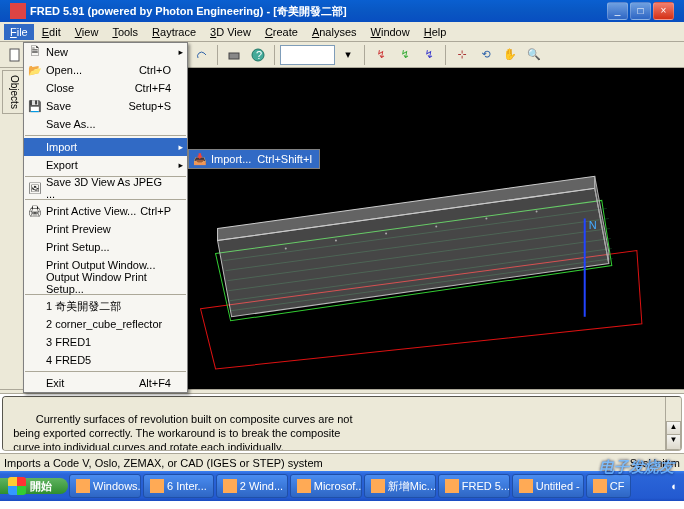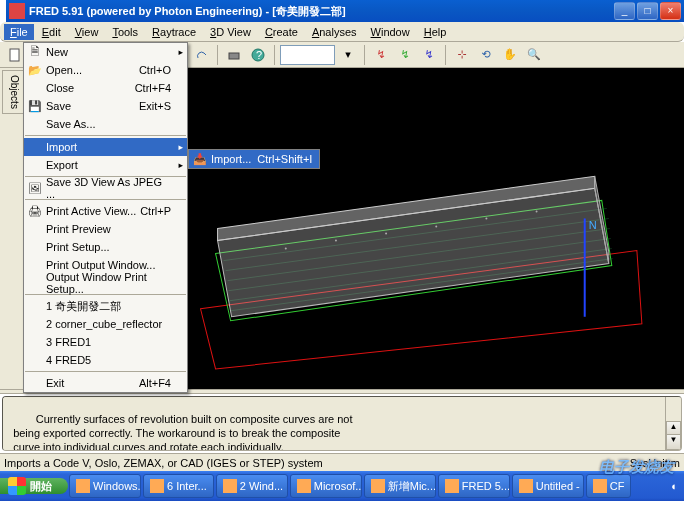--- a/index.html
+++ b/index.html
@@ -1,25 +1,25 @@
 <!DOCTYPE html>
 <html><head>
 <meta charset="utf-8">
 <style>
 * { margin: 0; padding: 0; box-sizing: border-box; font-family: Tahoma, sans-serif; font-size: 11px; }
 body { width: 684px; height: 509px; background: #fff; overflow: hidden; position: relative; }
 
-.titlebar { height: 22px; background: linear-gradient(to bottom, #0a5fd0 0%, #0957c3 50%, #084ec0 100%); display: flex; align-items: center; padding: 0 3px; margin-left: 6px; }
+.titlebar { height: 22px; background: linear-gradient(to bottom, #0a5fd0 0%, #0957c3 50%, #084ec0 100%); display: flex; align-items: center; padding: 0 10px; }
 .titlebar-icon { width: 16px; height: 16px; background: #d44; margin-right: 4px; }
 .titlebar-text { color: #fff; font-weight: bold; flex: 1; }
 .win-btns { display: flex; gap: 2px; }
 .win-btn { width: 21px; height: 18px; background: linear-gradient(to bottom,#6fa0e0,#2e66c4); border: 1px solid #fff3; border-radius: 3px; color:#fff; text-align:center; line-height:15px; font-size:10px; cursor:pointer; }
 .win-btn.close { background: linear-gradient(to bottom,#f08070,#d43015); }
 
-.menubar { height: 20px; background: #ece9d8; border-bottom: 1px solid #aca899; display: flex; align-items: center; padding: 8px 4px; gap: 2px; border-radius: 6px; }
+.menubar { height: 20px; background: #ece9d8; border-bottom: 1px solid #aca899; display: flex; align-items: center; padding: 8px 4px; gap: 2px; }
 .menu-item { padding: 2px 6px; cursor: pointer; }
 .menu-item u { text-decoration: underline; }
 .menu-item.open { background: #316ac5; color: #fff; }
 
 .toolbar { height: 26px; background: #ece9d8; border-bottom: 1px solid #aca899; display: flex; align-items: center; padding: 2px 4px; gap: 2px; }
 .tbtn { width: 22px; height: 22px; border: 1px solid transparent; display: flex; align-items: center; justify-content: center; cursor: pointer; }
 .tsep { width: 1px; height: 20px; background: #aca899; margin: 0 3px; }
 .tdrop { width: 55px; height: 20px; border:1px solid #7f9db9; background:#fff; font-size:10px; padding:0 2px; }
 
 .client { display:flex; height: 321px; }
@@ -222,21 +222,21 @@
       <span>Open...</span>
       <span class="dd-shortcut">Ctrl+O</span>
     </div>
   <div class="dd-row">
       <span>Close</span>
       <span class="dd-shortcut">Ctrl+F4</span>
     </div>
   <div class="dd-row">
       <span class="dd-ico">💾</span>
       <span>Save</span>
-      <span class="dd-shortcut">Exit+S</span>
+      <span class="dd-shortcut">Setup+S</span>
     </div>
   <div class="dd-row">
       <span>Save As...</span>
     </div>
   <div class="dd-sep"></div>
   <div class="dd-row hl">
       <span>Import</span>
       <span class="dd-arrow">▸</span>
     </div>
   <div class="dd-row">

